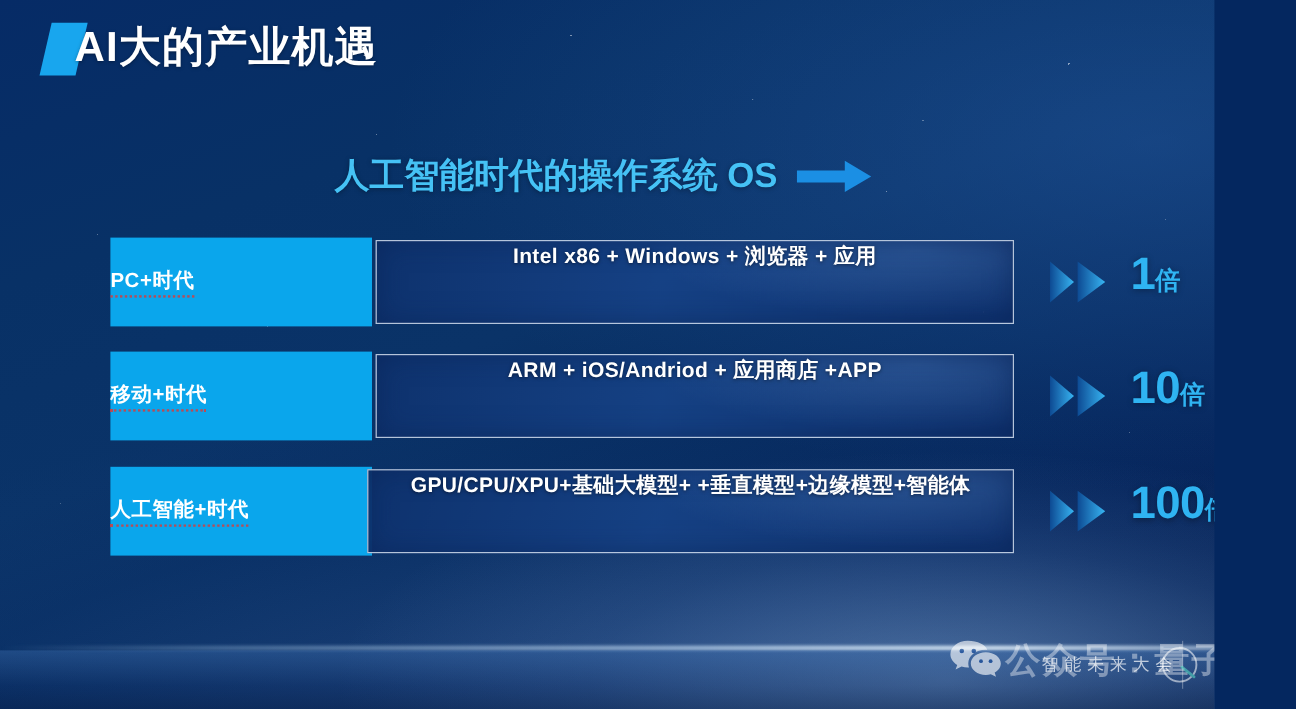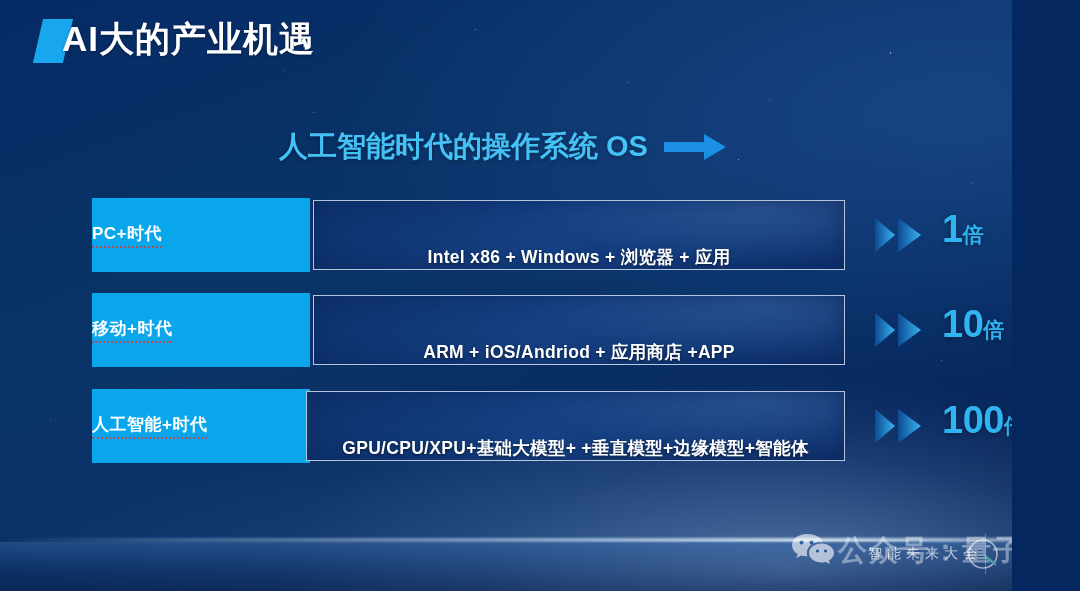--- a/index.html
+++ b/index.html
@@ -134,21 +134,21 @@
     padding-bottom:1px;
     white-space:nowrap;
   }
 
   .row-box {
     position:absolute; top:2px; height:70px;
     border:1.4px solid rgba(222,232,245,.80);
     background:
       radial-gradient(ellipse 60% 120% at 85% 10%, rgba(90,140,205,.35), rgba(20,55,115,0) 70%),
       linear-gradient(105deg, rgba(14,50,110,.92), rgba(22,66,134,.92) 45%, rgba(14,48,108,.92));
-    display:flex; align-items:flex-end; justify-content:center;
+    display:flex; align-items:flex-start; justify-content:center;
     box-shadow:inset 0 0 22px rgba(10,35,85,.55);
     overflow:hidden;
   }
   .row-box-text {
     color:#ffffff; font-size:17.5px; font-weight:bold;
     letter-spacing:.3px; white-space:nowrap;
     text-shadow:0 1px 3px rgba(0,0,0,.5);
     position:relative; z-index:2;
   }
   #box-0 { left:313px; width:532px; }

